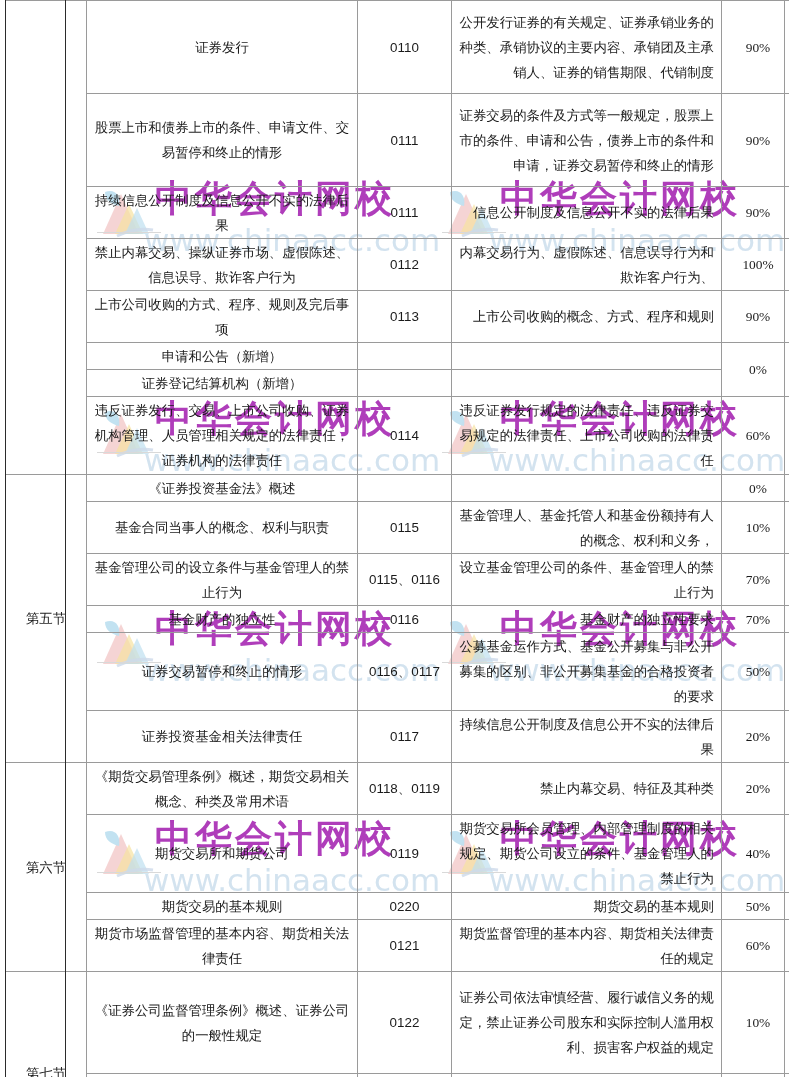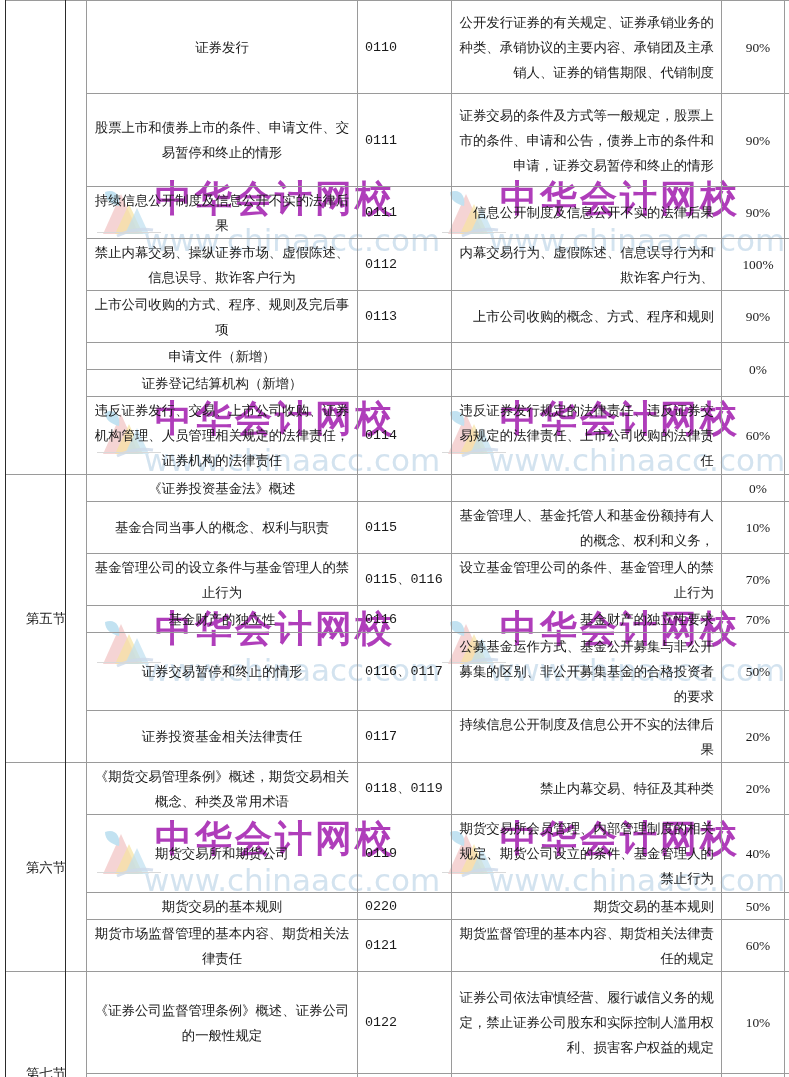--- a/index.html
+++ b/index.html
@@ -89,21 +89,21 @@
     background: transparent;
     word-break: break-all;
   }
   td.c-section {
     width: 66px;
     text-align: center;
     border-left: none;
     margin-top: 36px;
   }
   td.c-topic   { width: 256px; text-align: center; }
-  td.c-code    { width: 79px;  font-family: Liberation Mono, monospace; }
+  td.c-code    { width: 79px;  text-align: center; font-family: Liberation Sans, sans-serif; }
   td.c-detail  { width: 255px; text-align: right; }
   td.c-pct     { width: 58px;  text-align: center; border-right: none; }
 
   td.valign-top { vertical-align: top; }
 
   
   #outer-left-rule {
     position: absolute;
     left: 5px;
     top: 0;
@@ -265,21 +265,21 @@
         <td class="c-detail">内幕交易行为、虚假陈述、信息误导行为和欺诈客户行为、</td>
         <td class="c-pct">100%</td>
       </tr>
       <tr style="height: 52px;">
         <td class="c-topic">上市公司收购的方式、程序、规则及完后事项</td>
         <td class="c-code">0113</td>
         <td class="c-detail">上市公司收购的概念、方式、程序和规则</td>
         <td class="c-pct">90%</td>
       </tr>
       <tr style="height: 27px;">
-        <td class="c-topic">申请文件（新增）</td>
+        <td class="c-topic">申请和公告（新增）</td>
         <td class="c-code"></td>
         <td class="c-detail"></td>
         <td class="c-pct" rowspan="2">0%</td>
       </tr>
       <tr style="height: 27px;">
         <td class="c-topic">证券登记结算机构（新增）</td>
         <td class="c-code"></td>
         <td class="c-detail"></td>
       </tr>
       <tr style="height: 78px;">

